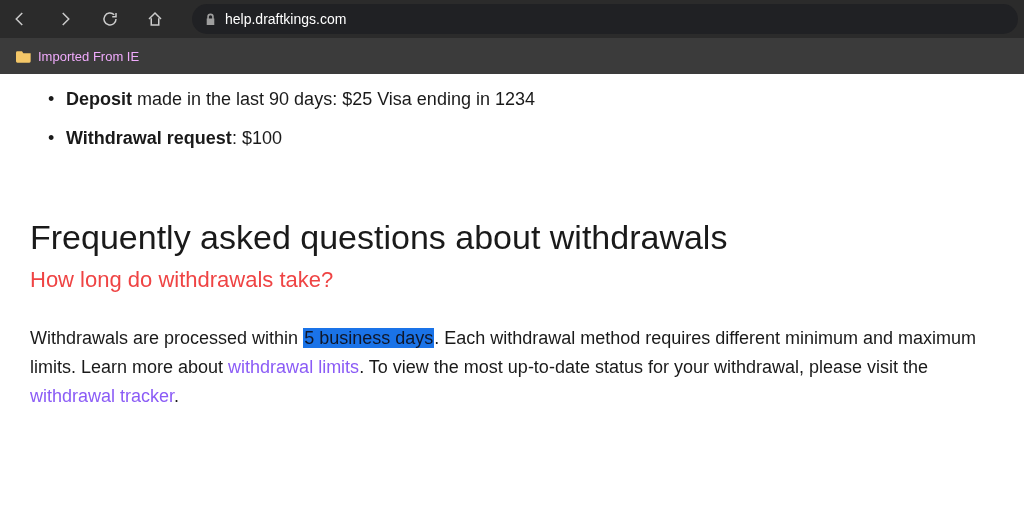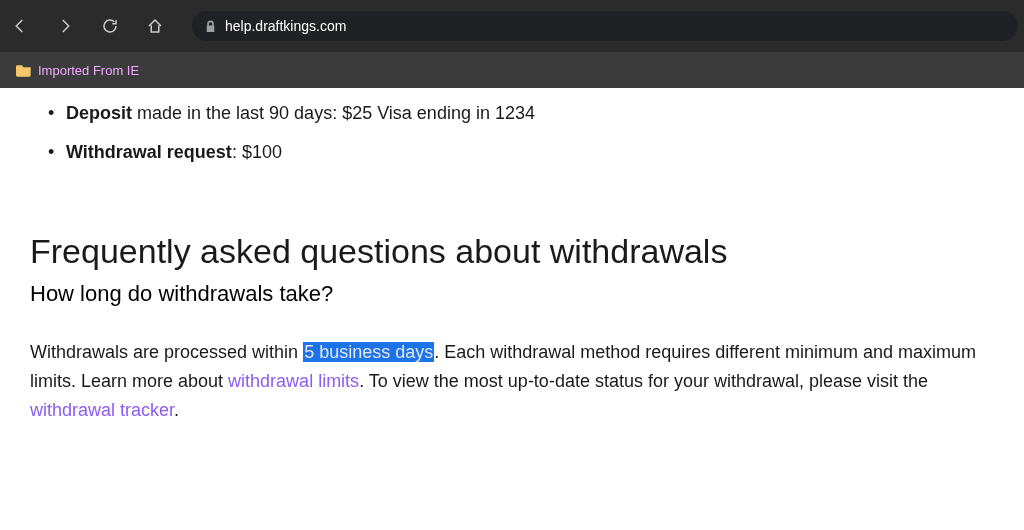--- a/index.html
+++ b/index.html
@@ -1,35 +1,35 @@
 <!DOCTYPE html>
 <html><head>
   <meta charset="utf-8">
   <style>
     * { margin: 0; padding: 0; box-sizing: border-box; }
     body { font-family: "Segoe UI", Arial, sans-serif; background: #fff; width: 1024px; height: 530px; overflow: hidden; }
-    .toolbar { background: #2b2b2b; height: 52px; display: flex; align-items: center; padding: 0 6px; gap: 17px; }
+    .toolbar { background: #2b2b2b; height: 38px; display: flex; align-items: center; padding: 0 6px; gap: 17px; }
     .nav-btn { width: 28px; height: 28px; display: flex; align-items: center; justify-content: center; color: #ccc; cursor: pointer; border-radius: 50%; }
     .nav-btn svg { width: 18px; height: 18px; stroke: #ccc; fill: none; stroke-width: 2; }
     .addr { flex: 1; background: #202124; border-radius: 16px; height: 30px; display: flex; align-items: center; padding: 0 12px; margin-left: 6px; color: #9e9e9e; font-size: 14px; overflow: hidden; white-space: nowrap; }
     .addr .lock { margin-right: 8px; display: flex; align-items: center; }
     .addr .lock svg { width: 13px; height: 13px; fill: #9e9e9e; }
     .addr .domain { color: #fff; }
     .bookmarks { background: #3b3b3b; height: 36px; display: flex; align-items: center; padding: 0 10px; }
     .bookmark { display: flex; align-items: center; gap: 6px; color: #f0abfc; font-size: 13px; cursor: pointer; padding: 4px 6px; border-radius: 4px; }
     .folder-icon { width: 16px; height: 14px; }
     .content { padding: 12px 30px 0 30px; color: #1a1a1a; font-size: 18px; line-height: 1.5; }
     ul.bullets { list-style: none; padding-left: 18px; }
     ul.bullets li { position: relative; margin-bottom: 12px; padding-left: 18px; }
     ul.bullets li::before { content: "•"; position: absolute; left: 0; font-size: 18px; color: #1a1a1a; }
     ul.bullets li b { font-weight: 600; }
     h2 { font-size: 34px; font-weight: 400; margin-top: 60px; color: #1a1a1a; }
-    h3 { font-size: 22px; font-weight: 400; margin-bottom: 28px; color: #000000; }
+    h3 { font-size: 22px; font-weight: 400; margin-bottom: 28px; color: #ef4444; }
     p.body { font-size: 18px; line-height: 1.6; }
-    .hl { background: #1a73e8; color: #e5e5e5; padding: 0 1px; }
+    .hl { background: #1a73e8; color: #0f172a; padding: 0 1px; }
     a.link { color: #8b5cf6; text-decoration: none; cursor: pointer; }
   </style>
 </head>
 <body>
 
 <div class="toolbar">
   <div class="nav-btn">
     <svg viewBox="0 0 24 24">
         <path d="M15 4 L7 12 L15 20"></path>
       </svg>

